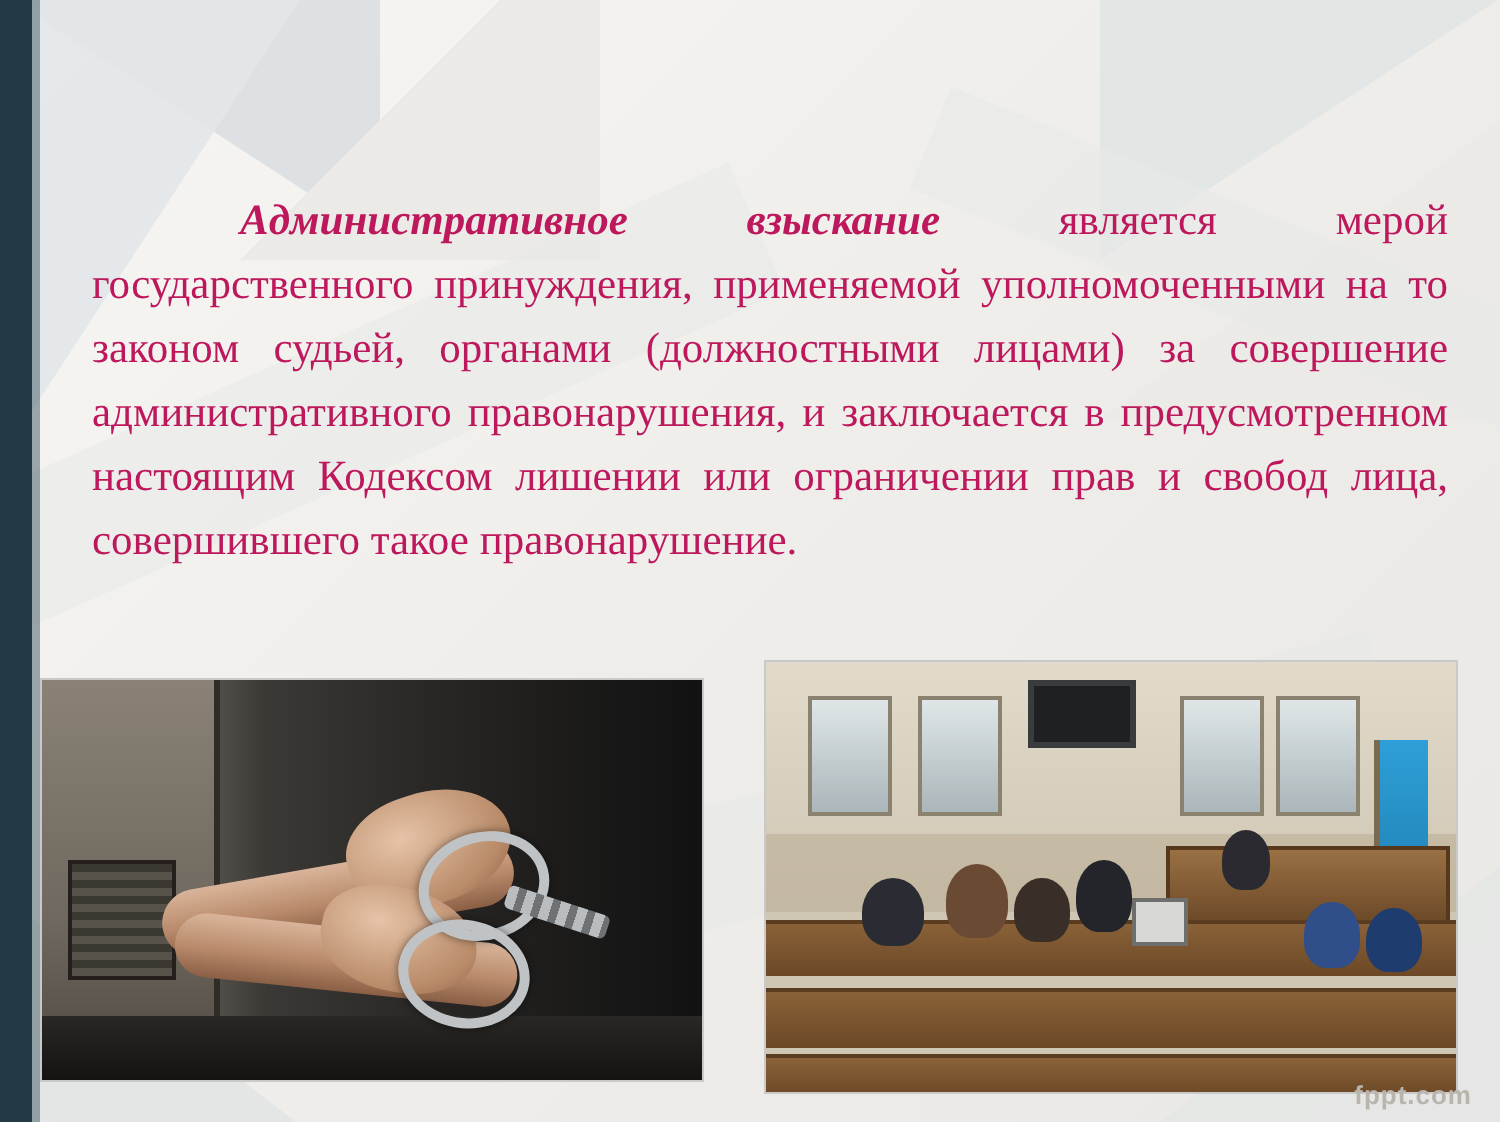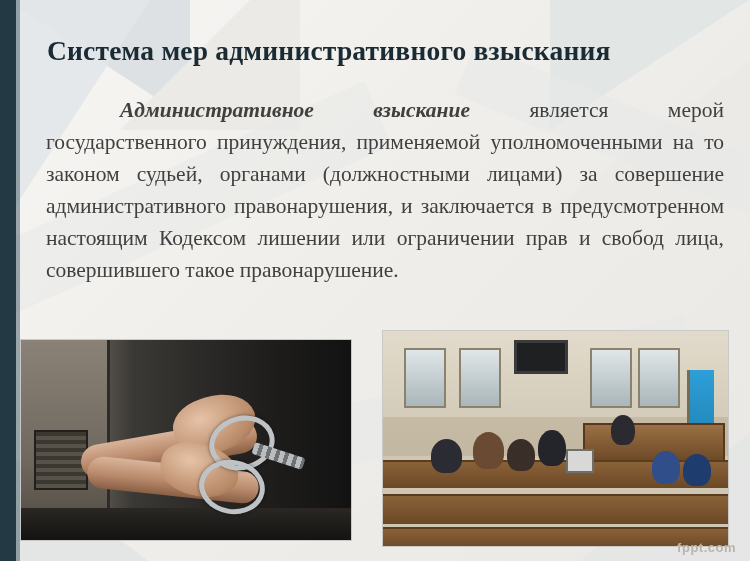--- a/index.html
+++ b/index.html
@@ -130,21 +130,21 @@
 
   
   .body-text {
     position: absolute;
     left: 46px;
     top: 72px;
     width: 678px;
     font-family: "Liberation Serif", serif;
     font-size: 21.5px;
     line-height: 32px;
-    color: #404040;
+    color: #be185d;
     text-align: justify;
     text-indent: 74px;
     hyphens: none;
   }
   .body-text .lead {
     font-weight: bold;
     font-style: italic;
   }
 
   
@@ -303,21 +303,20 @@
     <div class="tri t7"></div>
     <div class="tri t8"></div>
     <div class="band b1"></div>
     <div class="band b2"></div>
     <div class="band b3"></div>
   </div>
 
   <div class="left-bar"></div>
   <div class="left-bar-accent"></div>
 
-  <h1 class="title">Система мер административного взыскания</h1>
 
   <p class="body-text">
     <span class="lead">Административное взыскание</span><span> является мерой государственного принуждения, применяемой уполномоченными на то законом судьей, органами (должностными лицами) за совершение административного правонарушения, и заключается в предусмотренном настоящим Кодексом лишении или ограничении прав и свобод лица, совершившего такое правонарушение.</span>
   </p>
 
   <div class="photo photo-left">
     <div class="hc-bg"></div>
     <div class="hc-wallpanel"></div>
     <div class="hc-vent"></div>
     <div class="hc-floor"></div>

